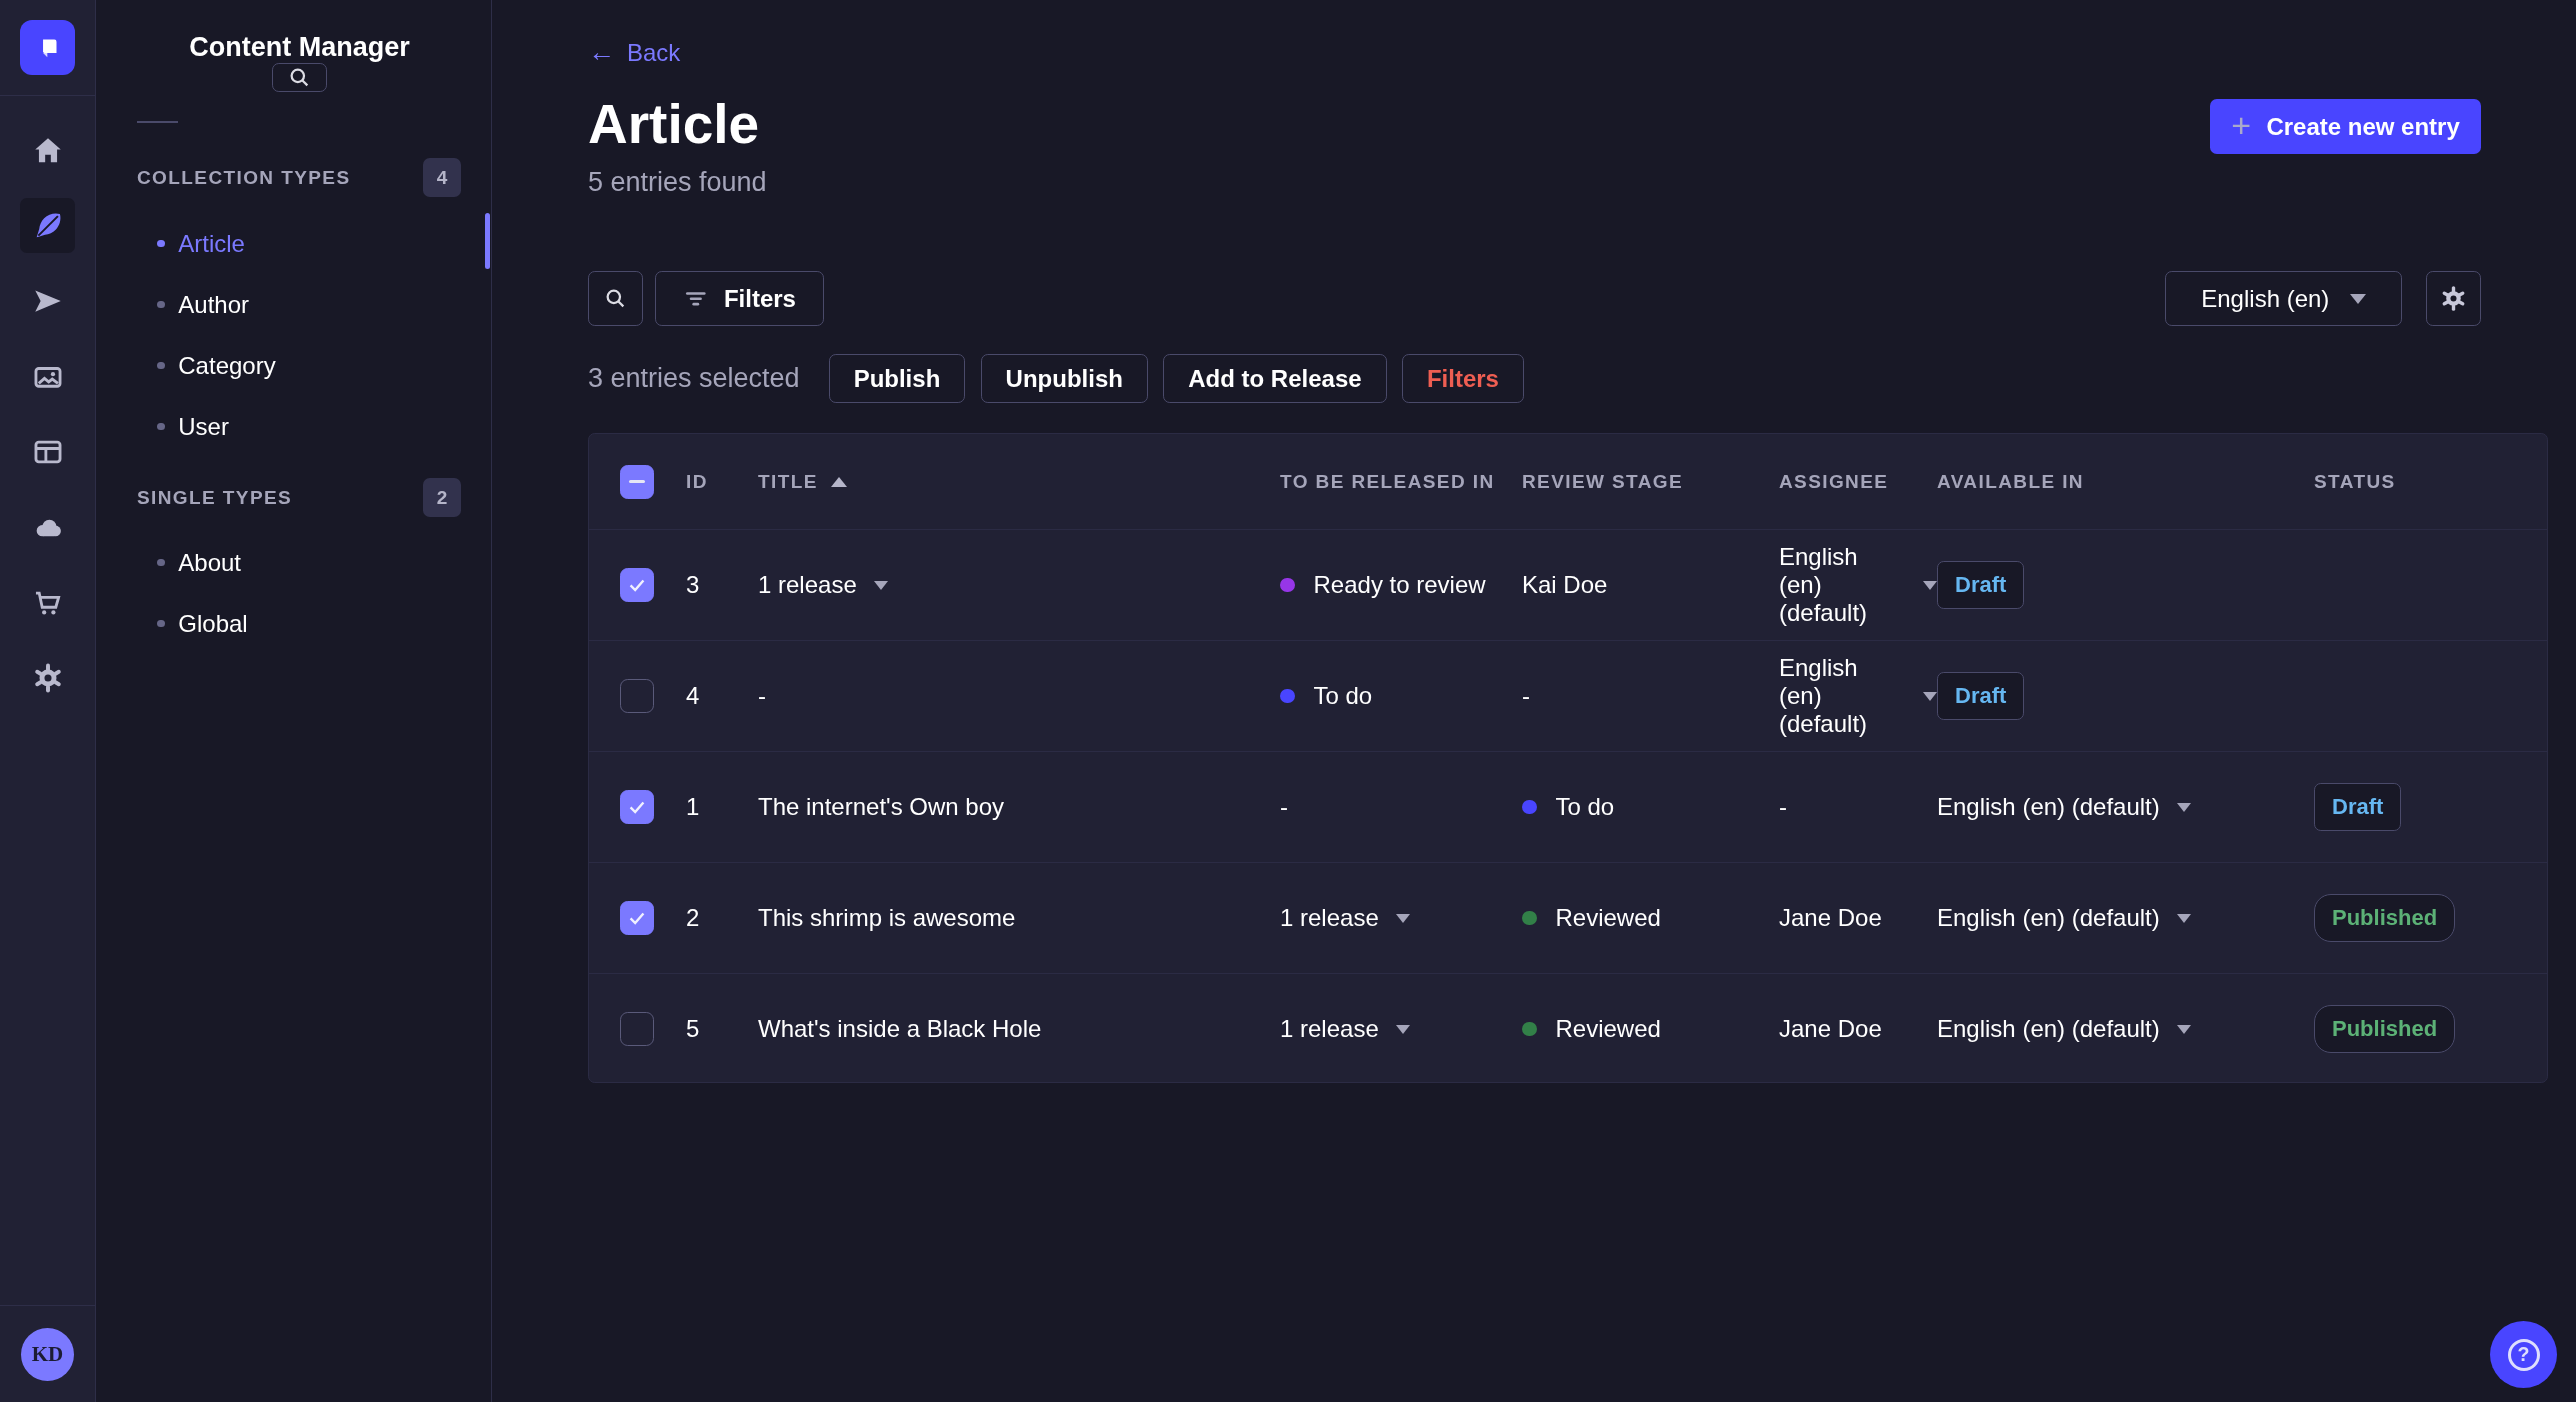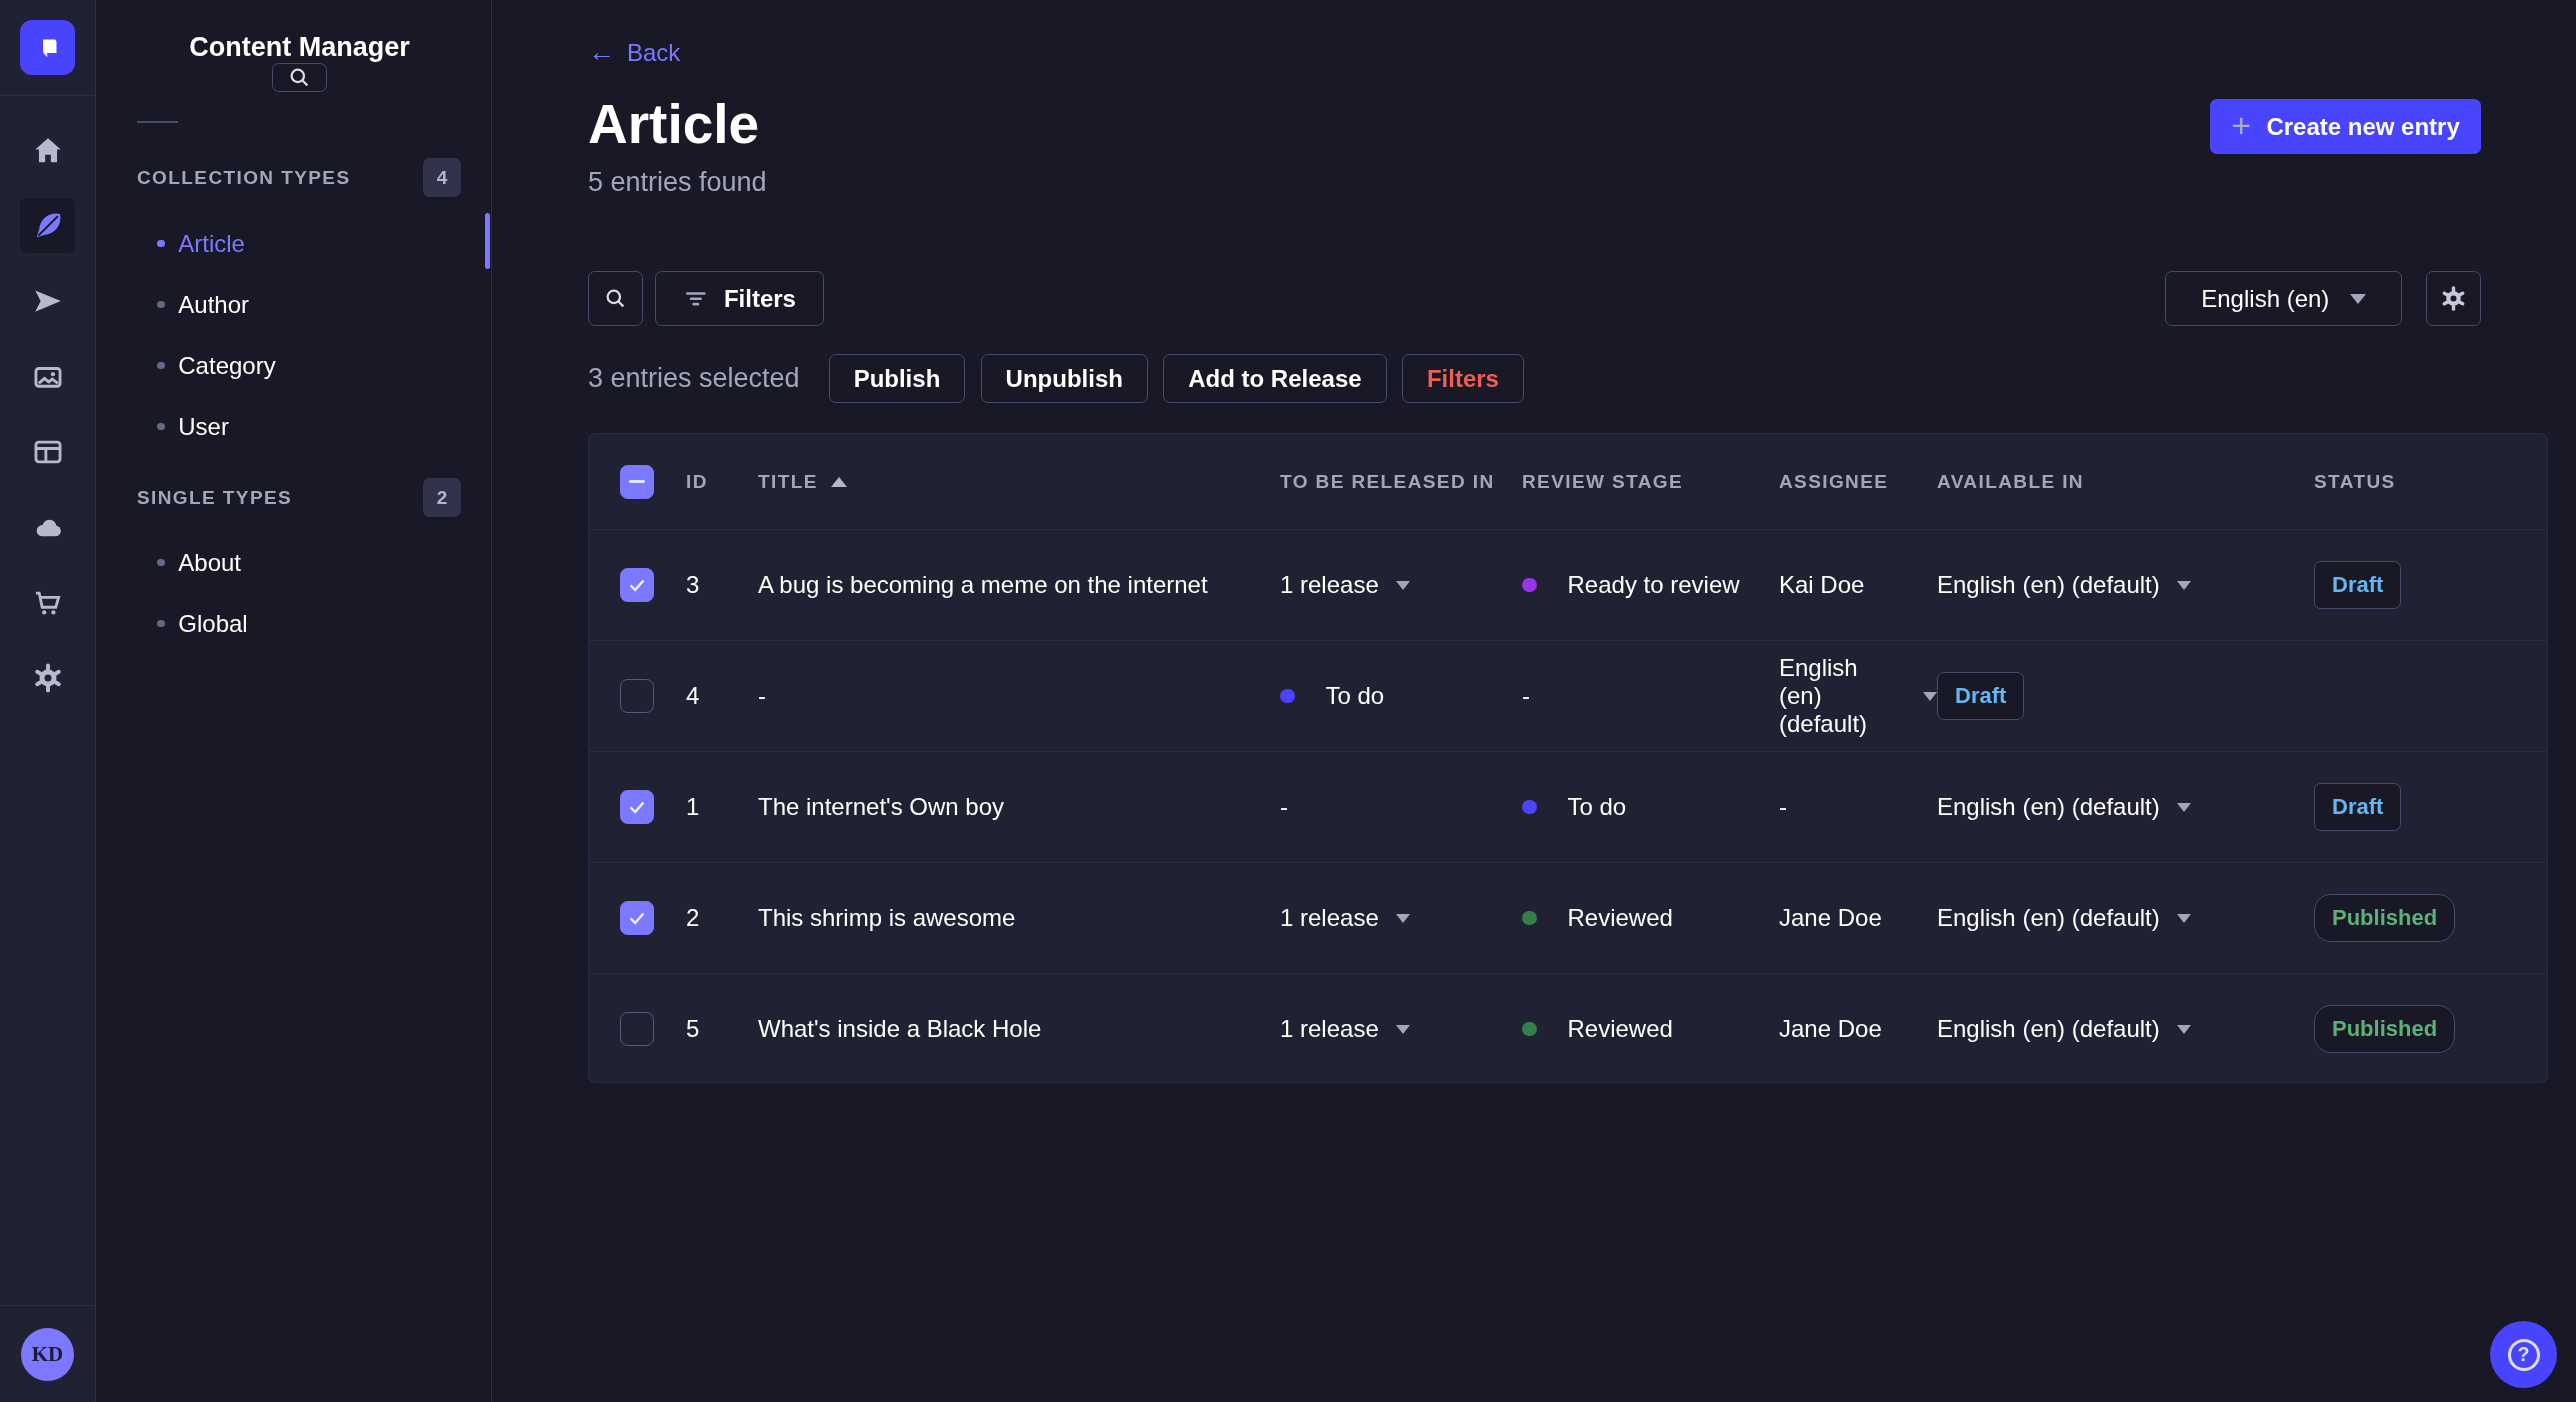--- a/index.html
+++ b/index.html
@@ -88,21 +88,21 @@
   .checkbox.checked, .checkbox.indeterminate { background:#7b79ff; border-color:#7b79ff; }
   .dash { width:15.3px; height:3.4px; background:#e6e6f5; border-radius:1.7px; }
   .title-head { display:flex; align-items:center; gap:13.6px; cursor:pointer; }
   .sort-asc { width:0; height:0; border-left:8.5px solid transparent; border-right:8.5px solid transparent;
     border-bottom:10.2px solid #b5b5c9; }
   .t-row { height:111px; border-top:0.9px solid #2b2b44; cursor:pointer; }
   .cell { font-size:24px; color:#ffffff; }
   .release-cell { display:flex; align-items:center; gap:17px; cursor:pointer; }
   .chev-down { width:0; height:0; border-left:8.5px solid transparent; border-right:8.5px solid transparent;
     border-top:10.2px solid #a5a5ba; }
-  .stage-cell { display:flex; align-items:center; gap:31px; }
+  .stage-cell { display:flex; align-items:center; gap:19px; }
   .stage-dot { width:14.5px; height:14.5px; border-radius:50%; flex:0 0 auto; }
   .locale-cell { display:flex; align-items:center; gap:17px; cursor:pointer; }
   .status-badge { display:inline-flex; align-items:center; justify-content:center;
     height:48px; padding:0 17px; border:0.9px solid #4a4a6a; border-radius:6.8px;
     background:#181826; font-size:22px; font-weight:600; }
   .status-badge.draft { color:#66b7f1; }
   .status-badge.published { color:#5cb176;border-radius:17px; }
   
   .help-btn { position:absolute; left:2490px; top:1321px; width:67px; height:67px; border-radius:50%;
     background:#4945ff; border:none; display:flex; align-items:center; justify-content:center; cursor:pointer; }
@@ -325,21 +325,20 @@
     <div>
     <div class="t-grid t-row">
       <div class="cb-cell">
         <div class="checkbox checked">
           <svg class="check" width="22" height="22" viewBox="0 0 24 24" style="display: block;">
             <path d="M5 12.5 10 17.5 19 7" fill="none" stroke="#f0f0ff" stroke-width="2.6"></path>
           </svg>
         </div>
       </div>
       <div class="cell">3</div>
-      <div class="cell">A bug is becoming a meme on the internet</div>
       <div class="cell release-cell">
         <span>1 release</span>
         <span class="chev-down" style="border-left-width:7.7px;border-right-width:7.7px;border-top-width:9.4px;"></span>
       </div>
       <div class="cell stage-cell">
         <span class="stage-dot" style="background: rgb(151, 54, 232);"></span>
         <span>Ready to review</span>
       </div>
       <div class="cell">Kai Doe</div>
       <div class="cell locale-cell">

